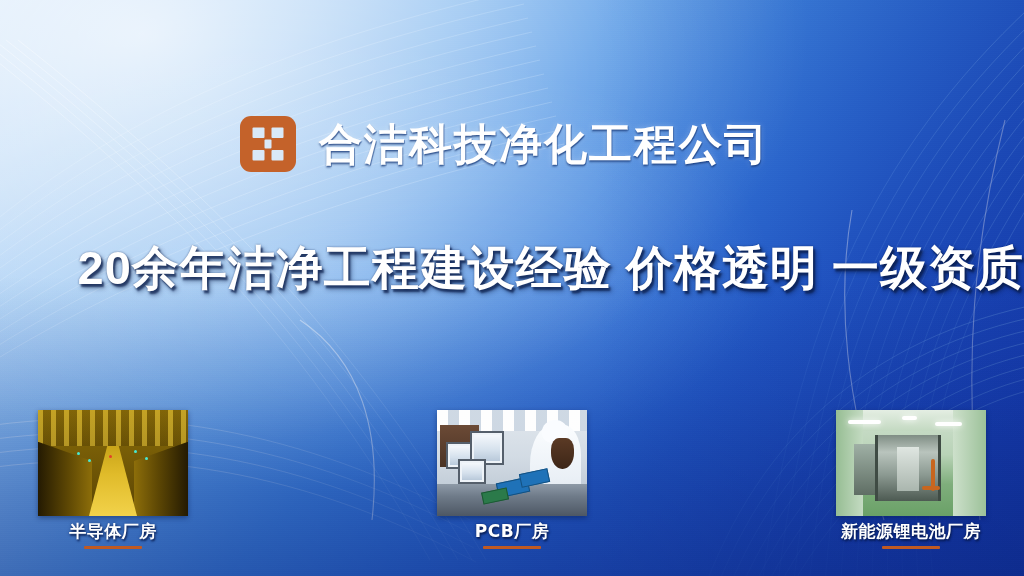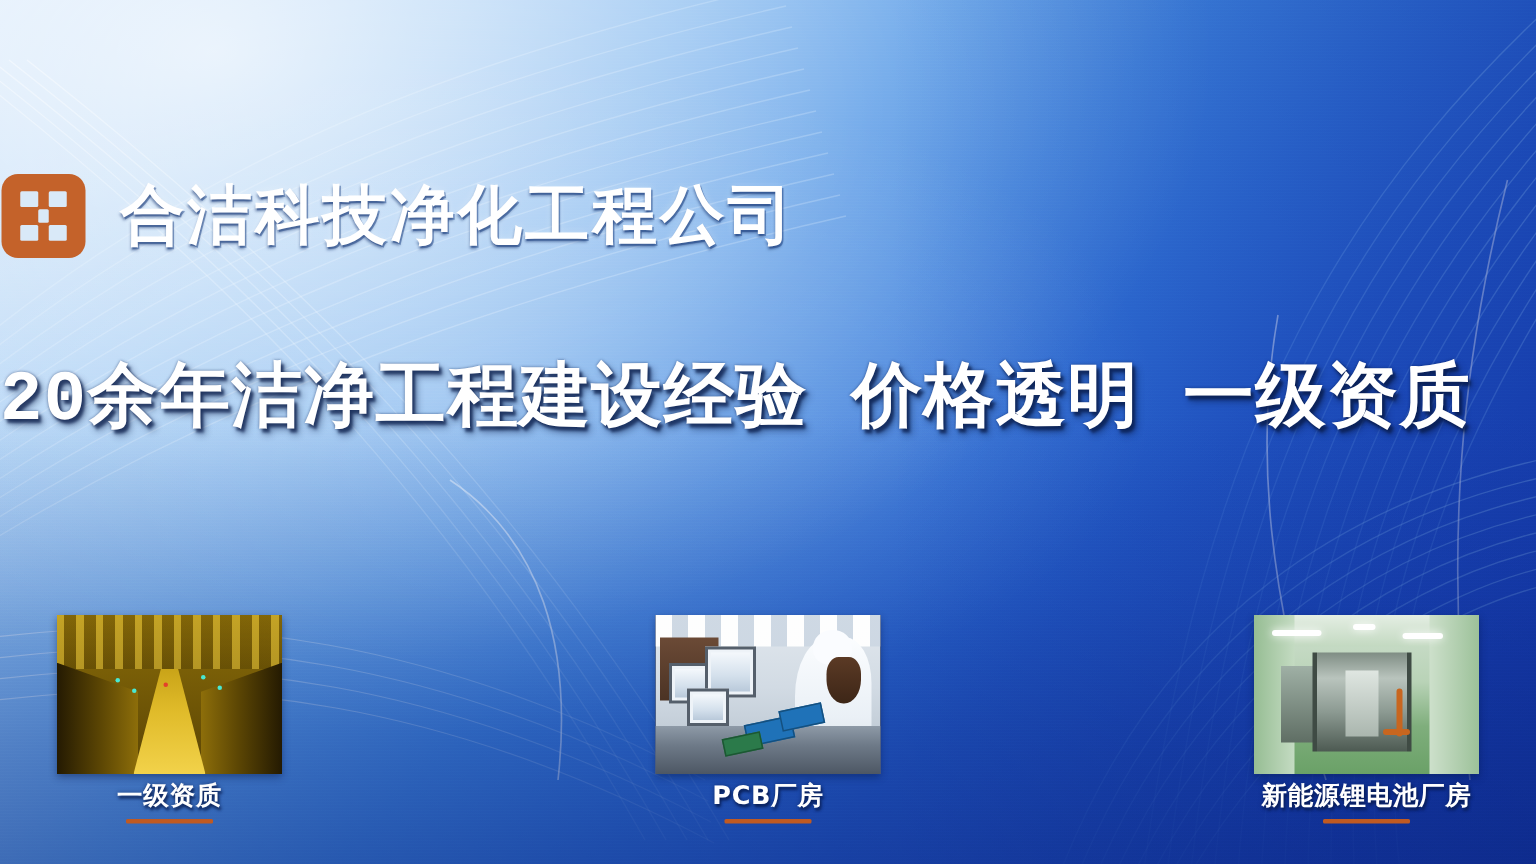--- a/index.html
+++ b/index.html
@@ -98,20 +98,21 @@
 
   
   #brand-row {
     position: absolute;
     left: 0;
     right: 16px;
     top: 113px;
     height: 62px;
     display: flex;
     align-items: center;
+    justify-content: center;
     gap: 22px;
   }
   #brand-logo {
     width: 58px;
     height: 58px;
     flex: 0 0 auto;
   }
   #brand-logo svg { display: block; }
   #brand-name {
     font-family: "DejaVu Sans", "Liberation Sans", sans-serif;
@@ -126,22 +127,22 @@
       1px 1px 0 rgba(30,70,140,0.45),
       0 0 6px rgba(255,255,255,0.25);
   }
 
   
   #headline {
     position: absolute;
     left: 0;
     right: 0;
     top: 243px;
-    text-align: left;
-    font-family: Liberation Mono, monospace;
+    text-align: right;
+    font-family: Liberation Sans, sans-serif;
     font-size: 47px;
     font-weight: 700;
     line-height: 1.08;
     color: #ffffff;
     letter-spacing: 1px;
     white-space: nowrap;
     text-shadow:
       2px 3px 2px rgba(8,26,70,0.72),
       3px 4px 5px rgba(8,26,70,0.45),
       0 0 2px rgba(10,30,80,0.55);
@@ -497,21 +498,21 @@
           <div class="rackL"></div>
           <div class="rackR"></div>
           <div class="aisle"></div>
           <div class="spark" style="left:26%;top:40%"></div>
           <div class="spark" style="left:33%;top:46%"></div>
           <div class="spark" style="left:64%;top:38%"></div>
           <div class="spark" style="left:71%;top:44%"></div>
           <div class="spark" style="left:47%;top:42%;background:#e3422a"></div>
         </div>
       </div>
-      <div class="thumb-caption">一级资质</div>
+      <div class="thumb-caption">半导体厂房</div>
       <div class="thumb-underline"></div>
     </div>
 
 
     <div class="thumb-cell">
       <div class="thumb-photo">
         <div class="scene scene-pcb">
           <div class="ceil"></div>
           <div class="brownwall"></div>
           <div class="monitor" style="left:6%;top:30%;width:17%;height:22%">

